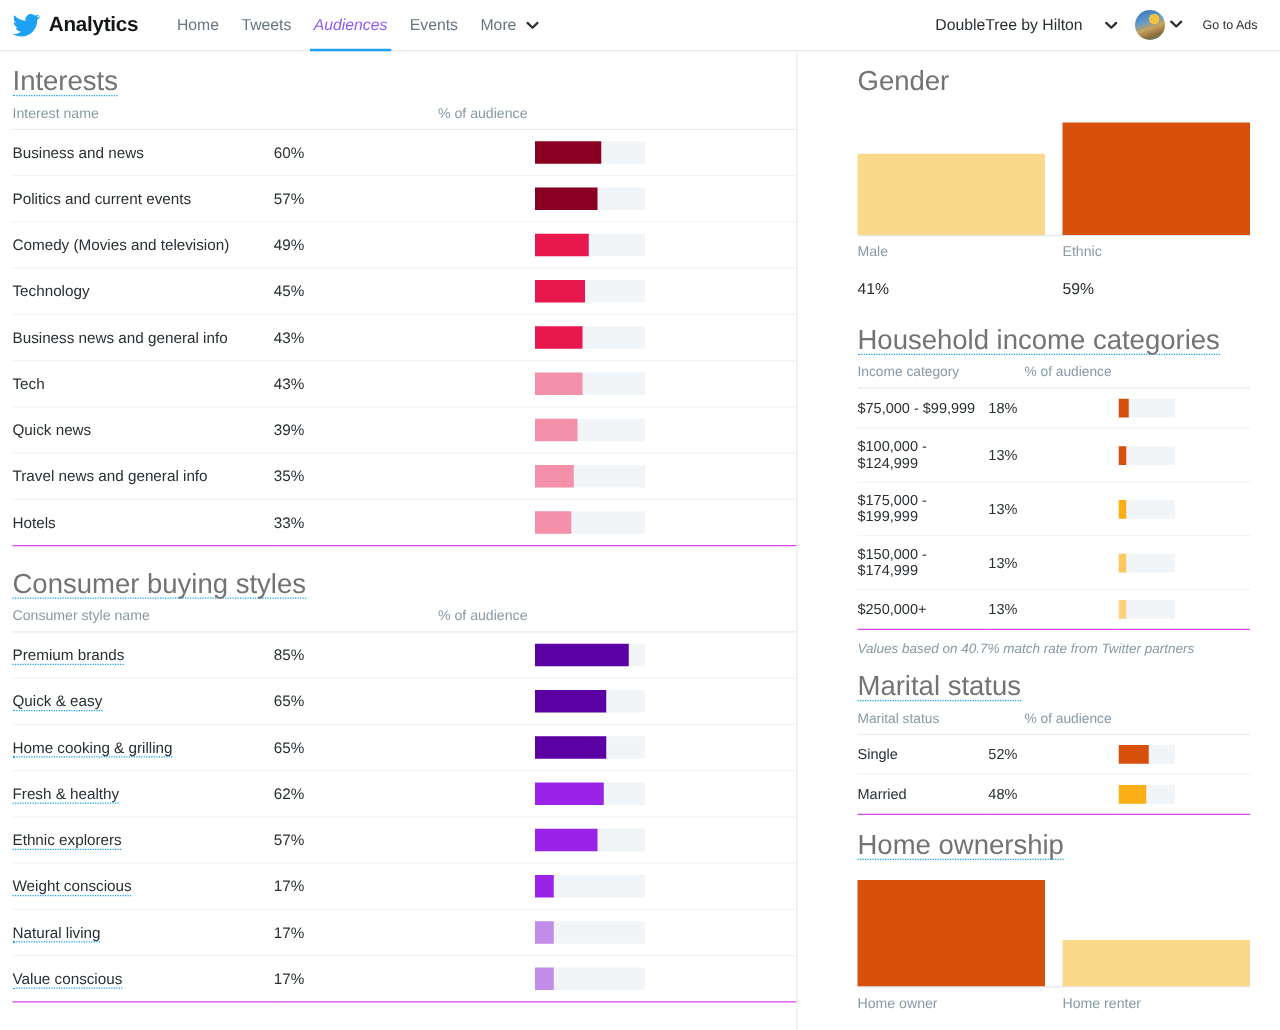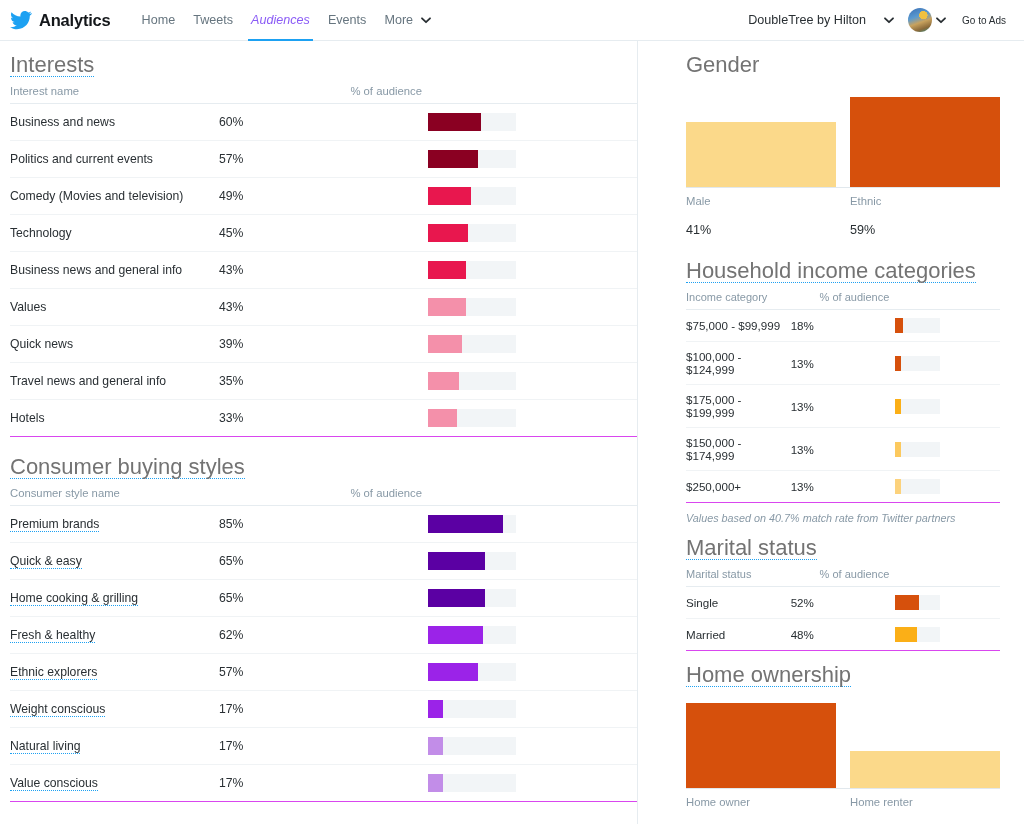--- a/index.html
+++ b/index.html
@@ -222,21 +222,21 @@
           <tr>
             <td><span>Business news and general info</span></td>
             <td class="num">43%</td>
             <td class="barcol">
               <span class="track">
                 <span class="fill" style="width: 43%; background: rgb(232, 23, 78);"></span>
               </span>
             </td>
           </tr>
           <tr>
-            <td><span>Values</span></td>
+            <td><span>Tech</span></td>
             <td class="num">43%</td>
             <td class="barcol">
               <span class="track">
                 <span class="fill" style="width: 43%; background: rgb(244, 144, 170);"></span>
               </span>
             </td>
           </tr>
           <tr>
             <td><span>Quick news</span></td>
             <td class="num">39%</td>

